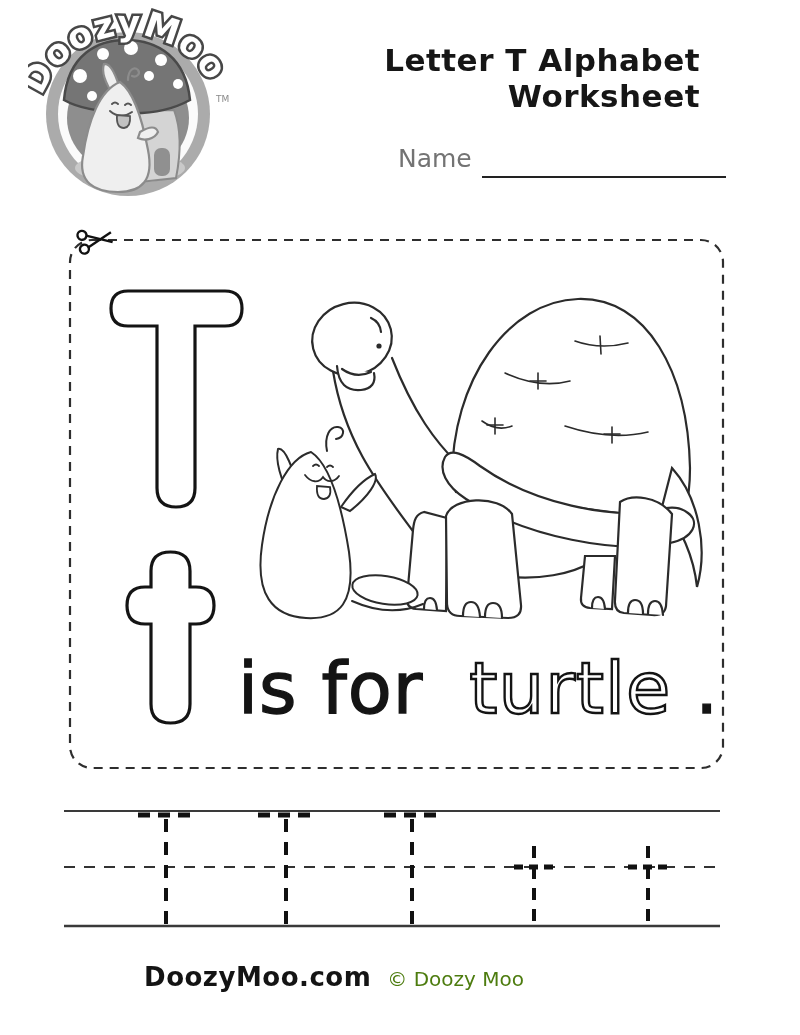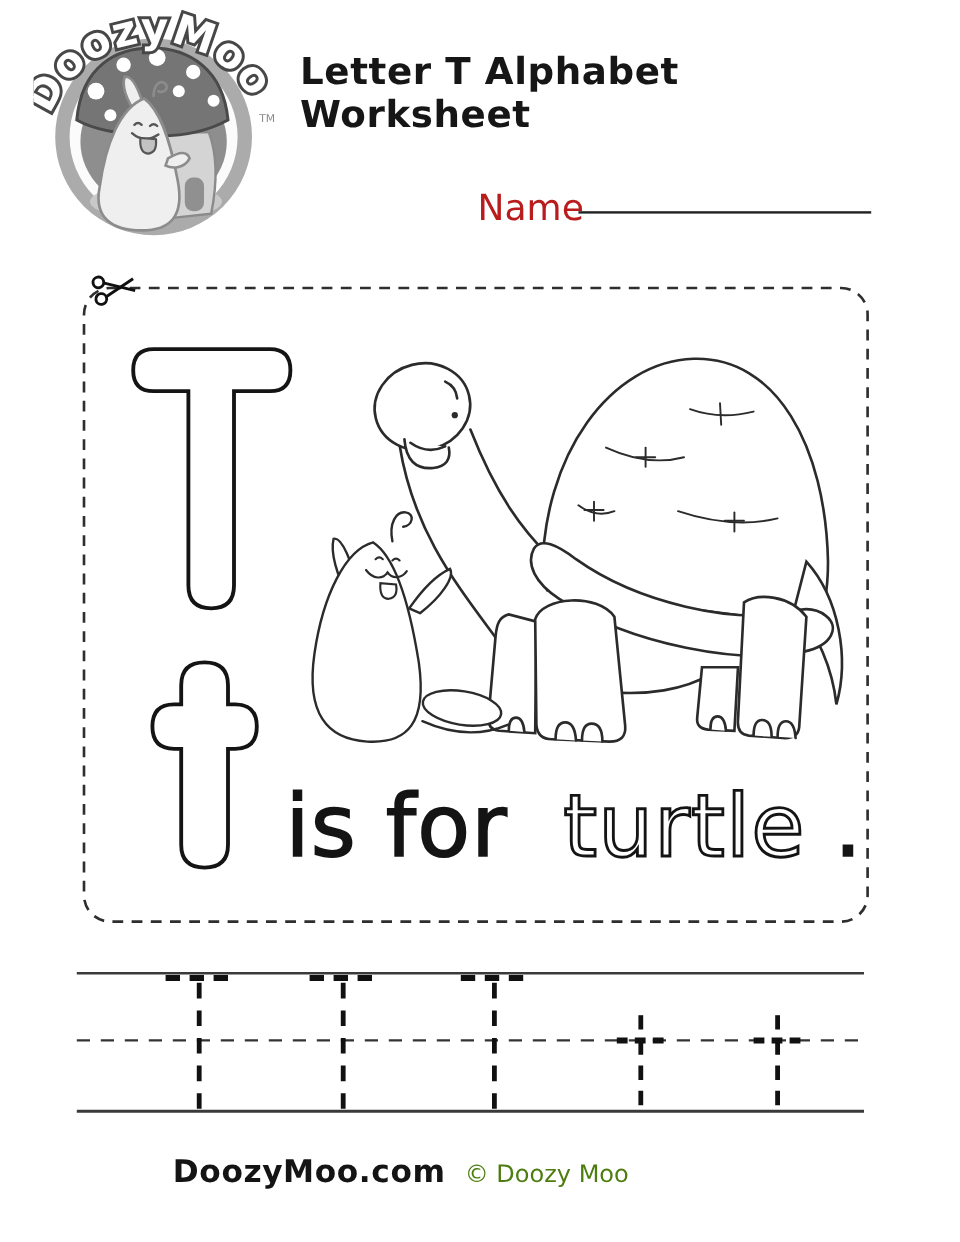--- a/index.html
+++ b/index.html
@@ -8,25 +8,25 @@
     width:800px;height:1035px;
     margin:0 auto;
     background:#ffffff;
     font-family:"DejaVu Sans","Liberation Sans",sans-serif;
     color:#1d1d1d;
     overflow:hidden;
   }
   .logo{position:absolute;left:28px;top:8px;width:205px;height:200px;}
   .title{
     position:absolute;left:250px;top:42px;width:450px;
-    text-align:left;font-size:31px;font-weight:600;letter-spacing:.5px;
+    text-align:right;font-size:31px;font-weight:600;letter-spacing:.5px;
     color:#161616;
   }
   .name-row{position:absolute;left:398px;top:144px;width:340px;height:40px;}
-  .name-label{position:absolute;left:0;top:12px;font-size:30px;color:#b91c1c;}
+  .name-label{position:absolute;left:0;top:0;font-size:25px;color:#737373;}
   .name-line{position:absolute;left:84px;top:32px;width:244px;border-top:2.5px solid #222;}
   .art{position:absolute;left:0;top:0;width:800px;height:1035px;}
   .footer{
     position:absolute;left:0;top:962px;width:668px;
     display:flex;justify-content:center;align-items:baseline;gap:16px;
   }
   .footer .site{font-size:26px;font-weight:bold;color:#141414;letter-spacing:.5px;}
   .footer .copyright{font-size:20px;color:#4d7c0f;}
   svg text{font-family:"DejaVu Sans","Liberation Sans",sans-serif;}
 </style>

